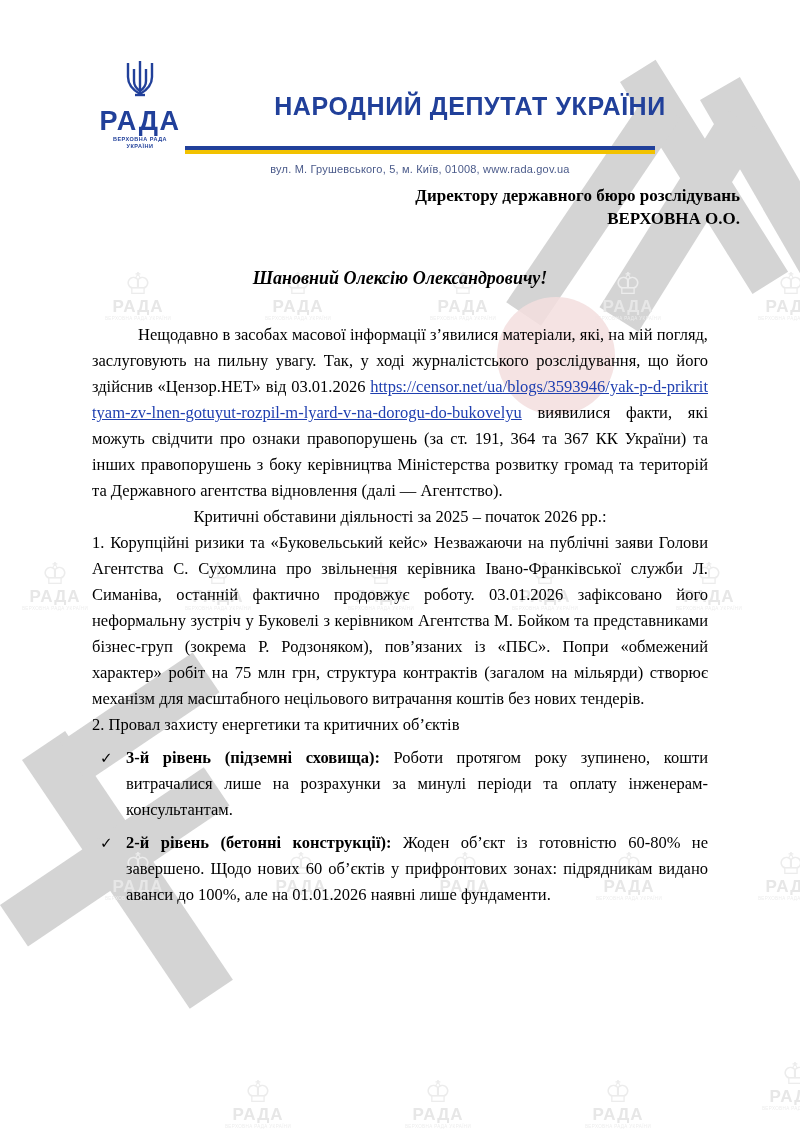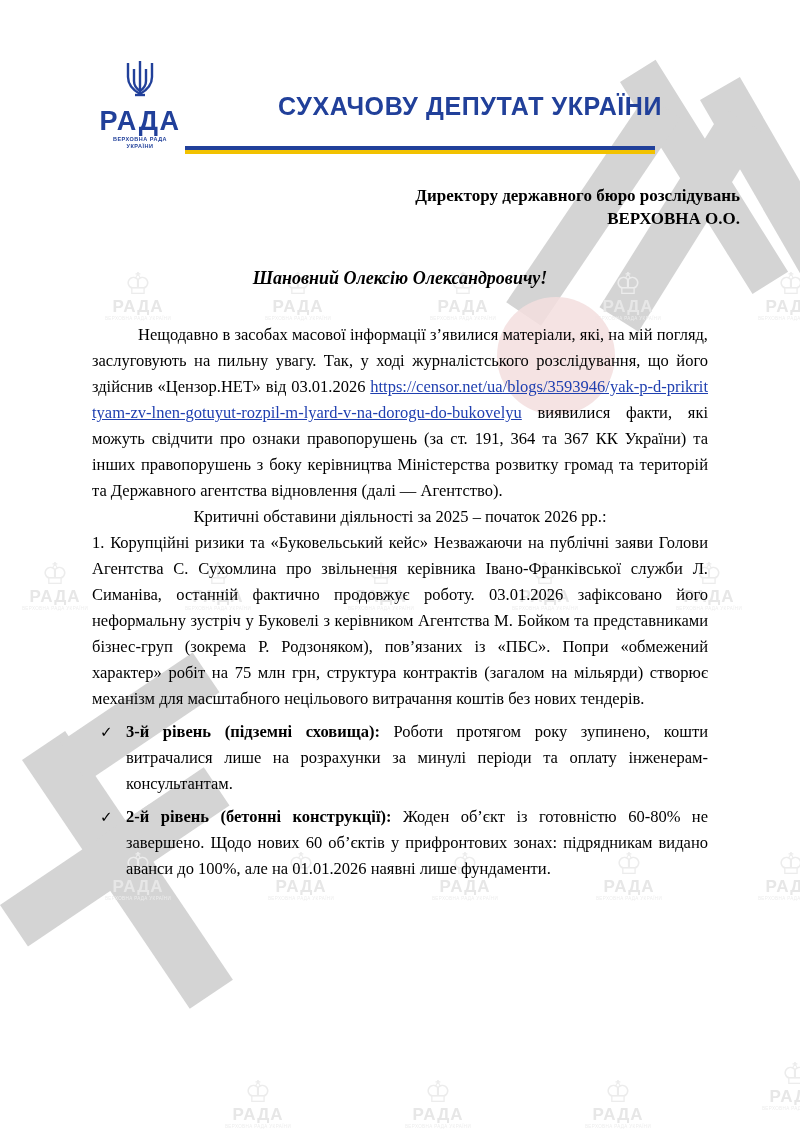--- a/index.html
+++ b/index.html
@@ -351,44 +351,46 @@
               <path d="M28 14 L28 26 C28 31 25 34 22 36"></path>
               <path d="M17 40 L27 40"></path>
             </g>
           </svg>
         </div>
         <div class="lh-rada">РАДА</div>
         <div class="lh-rada-sub">ВЕРХОВНА РАДА</div>
         <div class="lh-rada-sub">УКРАЇНИ</div>
       </div>
 
-      <div class="lh-title">СУХАЧОВУ ДЕПУТАТ УКРАЇНИ</div>
+      <div class="lh-title">НАРОДНИЙ ДЕПУТАТ УКРАЇНИ</div>
 
       <div class="lh-bars">
         <div class="lh-bar-blue"></div>
         <div class="lh-bar-yellow"></div>
       </div>
 
+      <div class="lh-address">вул. М. Грушевського, 5, м. Київ, 01008,  www.rada.gov.ua</div>
     </div>
 
     <div class="addressee">
       <span>Директору державного бюро розслідувань</span>
       <span class="line2">ВЕРХОВНА О.О.</span>
     </div>
 
     <div class="salutation">Шановний Олексію Олександровичу!</div>
 
     <div class="body-text">
 
       <p class="indent"><span>Нещодавно в засобах масової інформації з’явилися матеріали, які, на мій погляд, заслуговують на пильну увагу. Так, у ході журналістського розслідування, що його здійснив «Цензор.НЕТ» від 03.01.2026 </span><a class="link" href="#">https://censor.net/ua/blogs/3593946/yak-p-d-prikrittyam-zv-lnen-gotuyut-rozpil-m-lyard-v-na-dorogu-do-bukovelyu</a><span> виявилися факти, які можуть свідчити про ознаки правопорушень (за ст. 191, 364 та 367 КК України) та інших правопорушень з боку керівництва Міністерства розвитку громад та територій та Державного агентства відновлення (далі — Агентство).</span></p>
 
       <p class="center-bold">Критичні обставини діяльності за 2025 – початок 2026 рр.:</p>
 
       <p class="sec-head"><b>1. Корупційні ризики та «Буковельський кейс»</b><span> Незважаючи на публічні заяви Голови Агентства С. Сухомлина про звільнення керівника Івано-Франківської служби Л. Симаніва, останній фактично продовжує роботу. 03.01.2026 зафіксовано його неформальну зустріч у Буковелі з керівником Агентства М. Бойком та представниками бізнес-груп (зокрема Р. Родзоняком), пов’язаних із «ПБС». Попри «обмежений характер» робіт на 75 млн грн, структура контрактів (загалом на мільярди) створює механізм для масштабного нецільового витрачання коштів без нових тендерів.</span></p>
 
+      <p class="sec-head"><b>2. Провал захисту енергетики та критичних об’єктів</b></p>
 
       <ul class="bullets">
         <li>
           <span class="tick">✓</span><b>3-й рівень (підземні сховища):</b><span> Роботи протягом року зупинено, кошти витрачалися лише на розрахунки за минулі періоди та оплату інженерам-консультантам.</span>
         </li>
         <li>
           <span class="tick">✓</span><b>2-й рівень (бетонні конструкції):</b><span> Жоден об’єкт із готовністю 60-80% не завершено. Щодо нових 60 об’єктів у прифронтових зонах: підрядникам видано аванси до 100%, але на 01.01.2026 наявні лише фундаменти.</span>
         </li>
       </ul>
 

